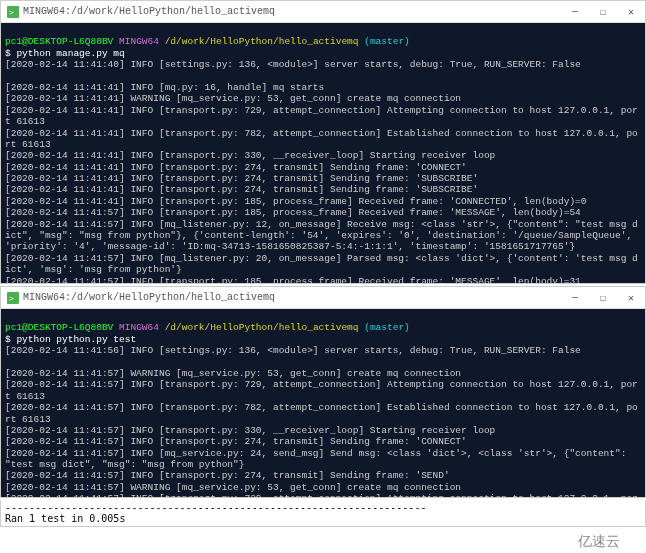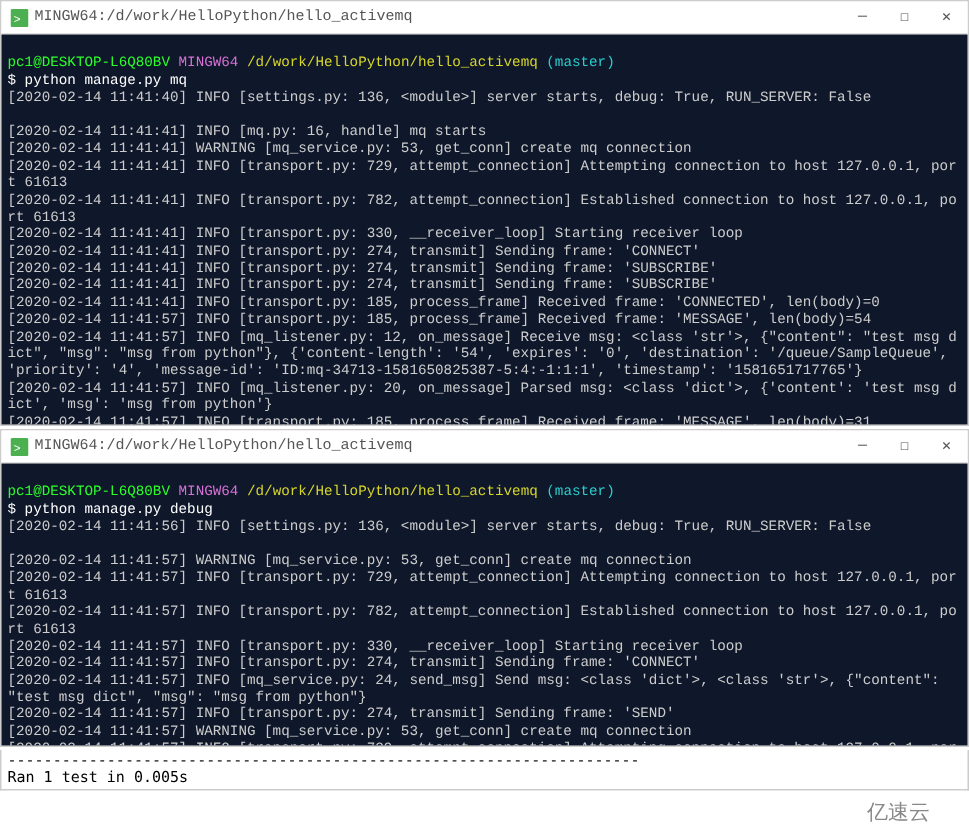--- a/index.html
+++ b/index.html
@@ -138,21 +138,21 @@
       <span>MINGW64:/d/work/HelloPython/hello_activemq</span>
     </div>
     <div class="titlebar-controls">
       <div class="titlebar-btn">—</div>
       <div class="titlebar-btn">☐</div>
       <div class="titlebar-btn close">✕</div>
     </div>
   </div>
   <div class="terminal-body">
 <span class="prompt-user">pc1@DESKTOP-L6Q80BV</span> <span class="prompt-mingw">MINGW64</span> <span class="prompt-path">/d/work/HelloPython/hello_activemq</span> <span class="prompt-branch">(master)</span>
-<span class="cmd">$ python manage.py debug</span>
+<span class="cmd">$ python python.py test</span>
 <span id="lines2">[2020-02-14 11:41:56] INFO [settings.py: 136, &lt;module&gt;] server starts, debug: True, RUN_SERVER: False
 
 [2020-02-14 11:41:57] WARNING [mq_service.py: 53, get_conn] create mq connection
 [2020-02-14 11:41:57] INFO [transport.py: 729, attempt_connection] Attempting connection to host 127.0.0.1, port 61613
 [2020-02-14 11:41:57] INFO [transport.py: 782, attempt_connection] Established connection to host 127.0.0.1, port 61613
 [2020-02-14 11:41:57] INFO [transport.py: 330, __receiver_loop] Starting receiver loop
 [2020-02-14 11:41:57] INFO [transport.py: 274, transmit] Sending frame: 'CONNECT'
 [2020-02-14 11:41:57] INFO [mq_service.py: 24, send_msg] Send msg: &lt;class 'dict'&gt;, &lt;class 'str'&gt;, {"content": "test msg dict", "msg": "msg from python"}
 [2020-02-14 11:41:57] INFO [transport.py: 274, transmit] Sending frame: 'SEND'
 [2020-02-14 11:41:57] WARNING [mq_service.py: 53, get_conn] create mq connection

